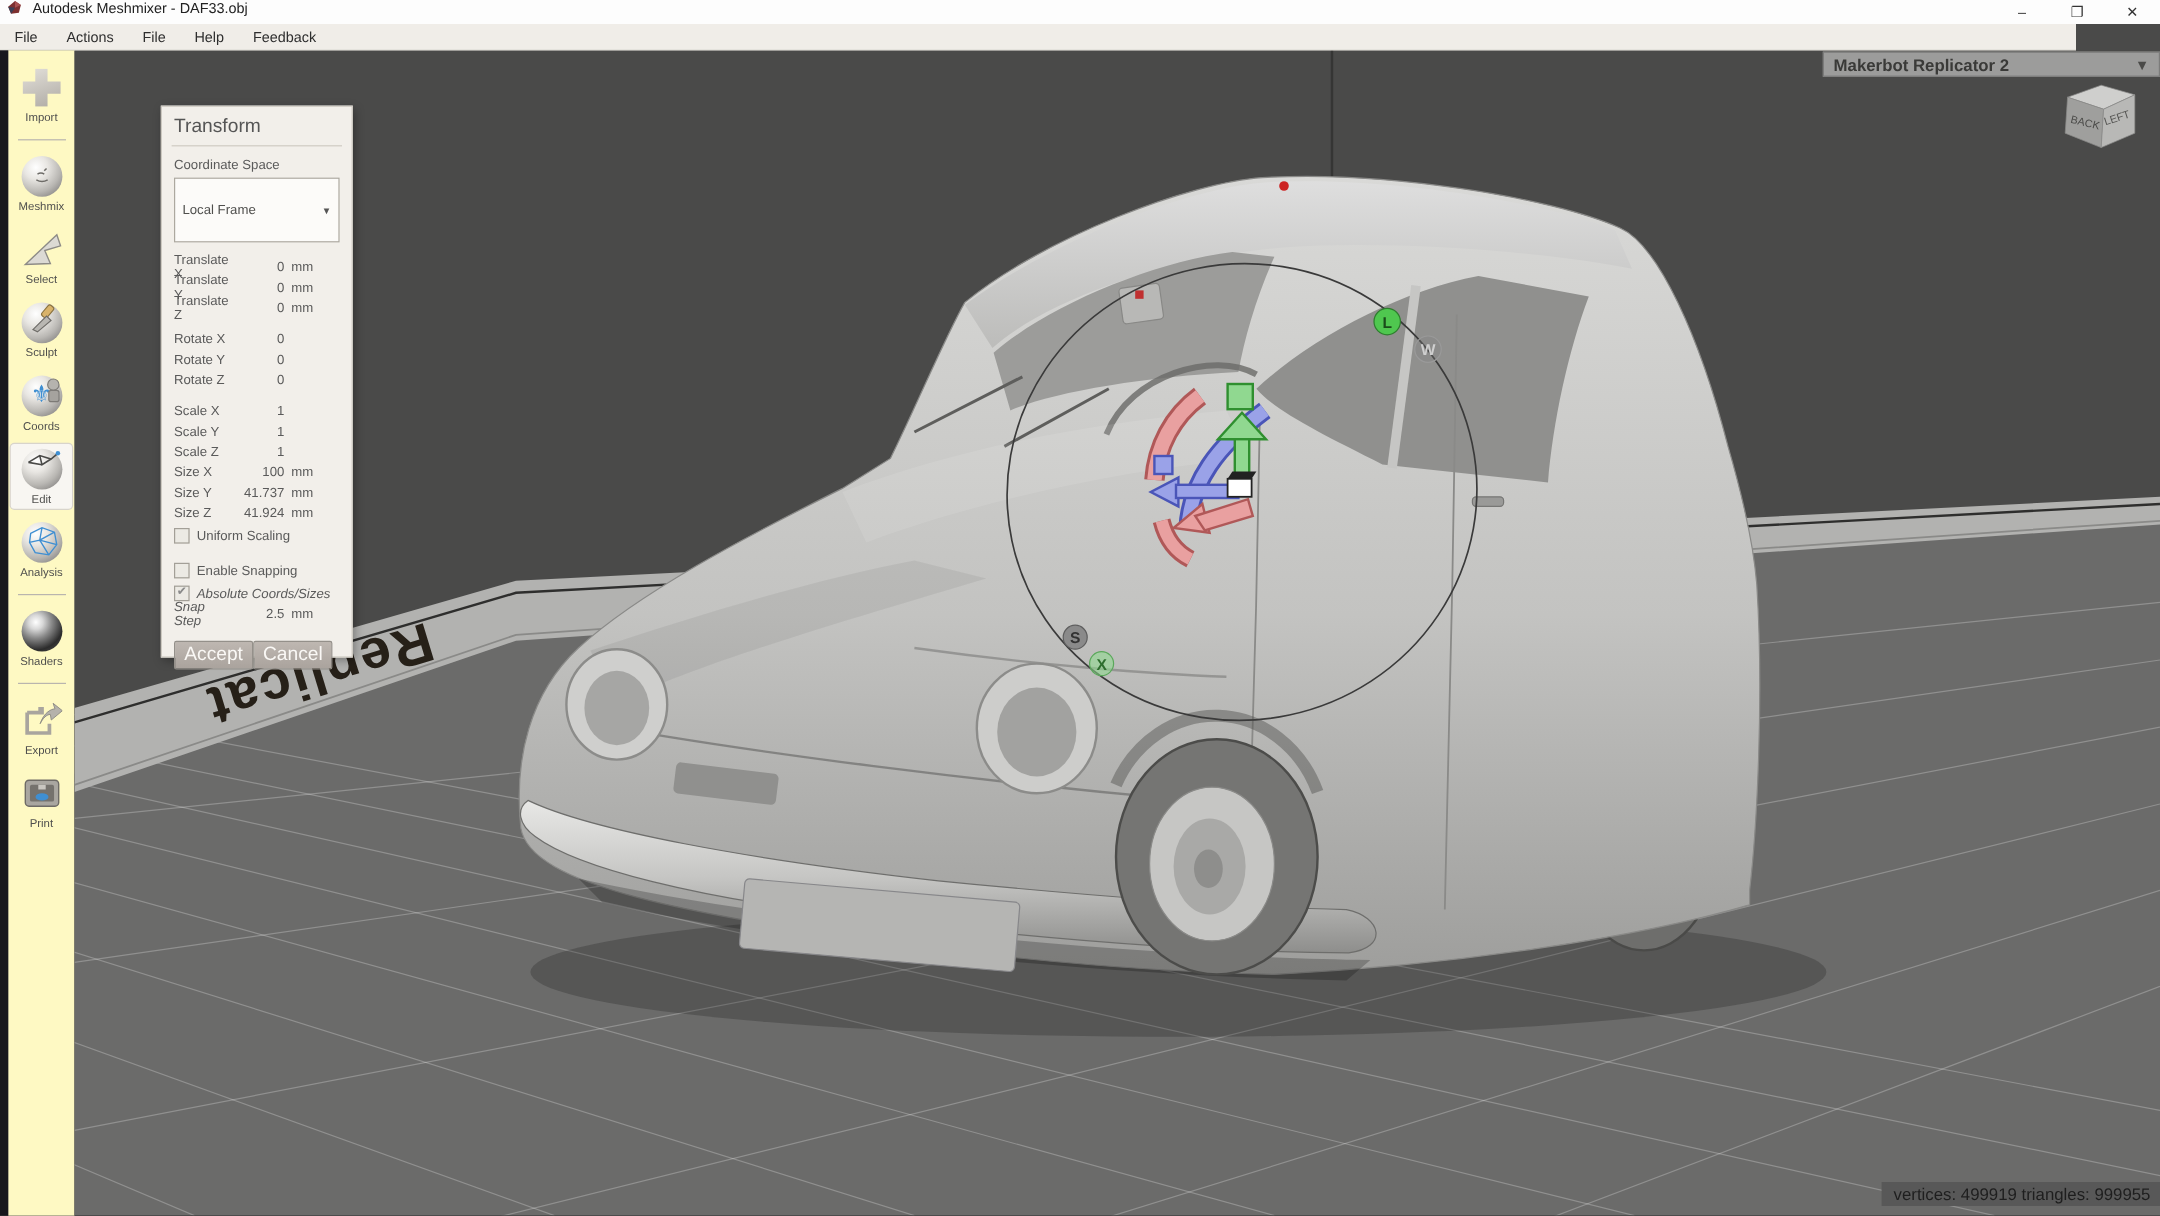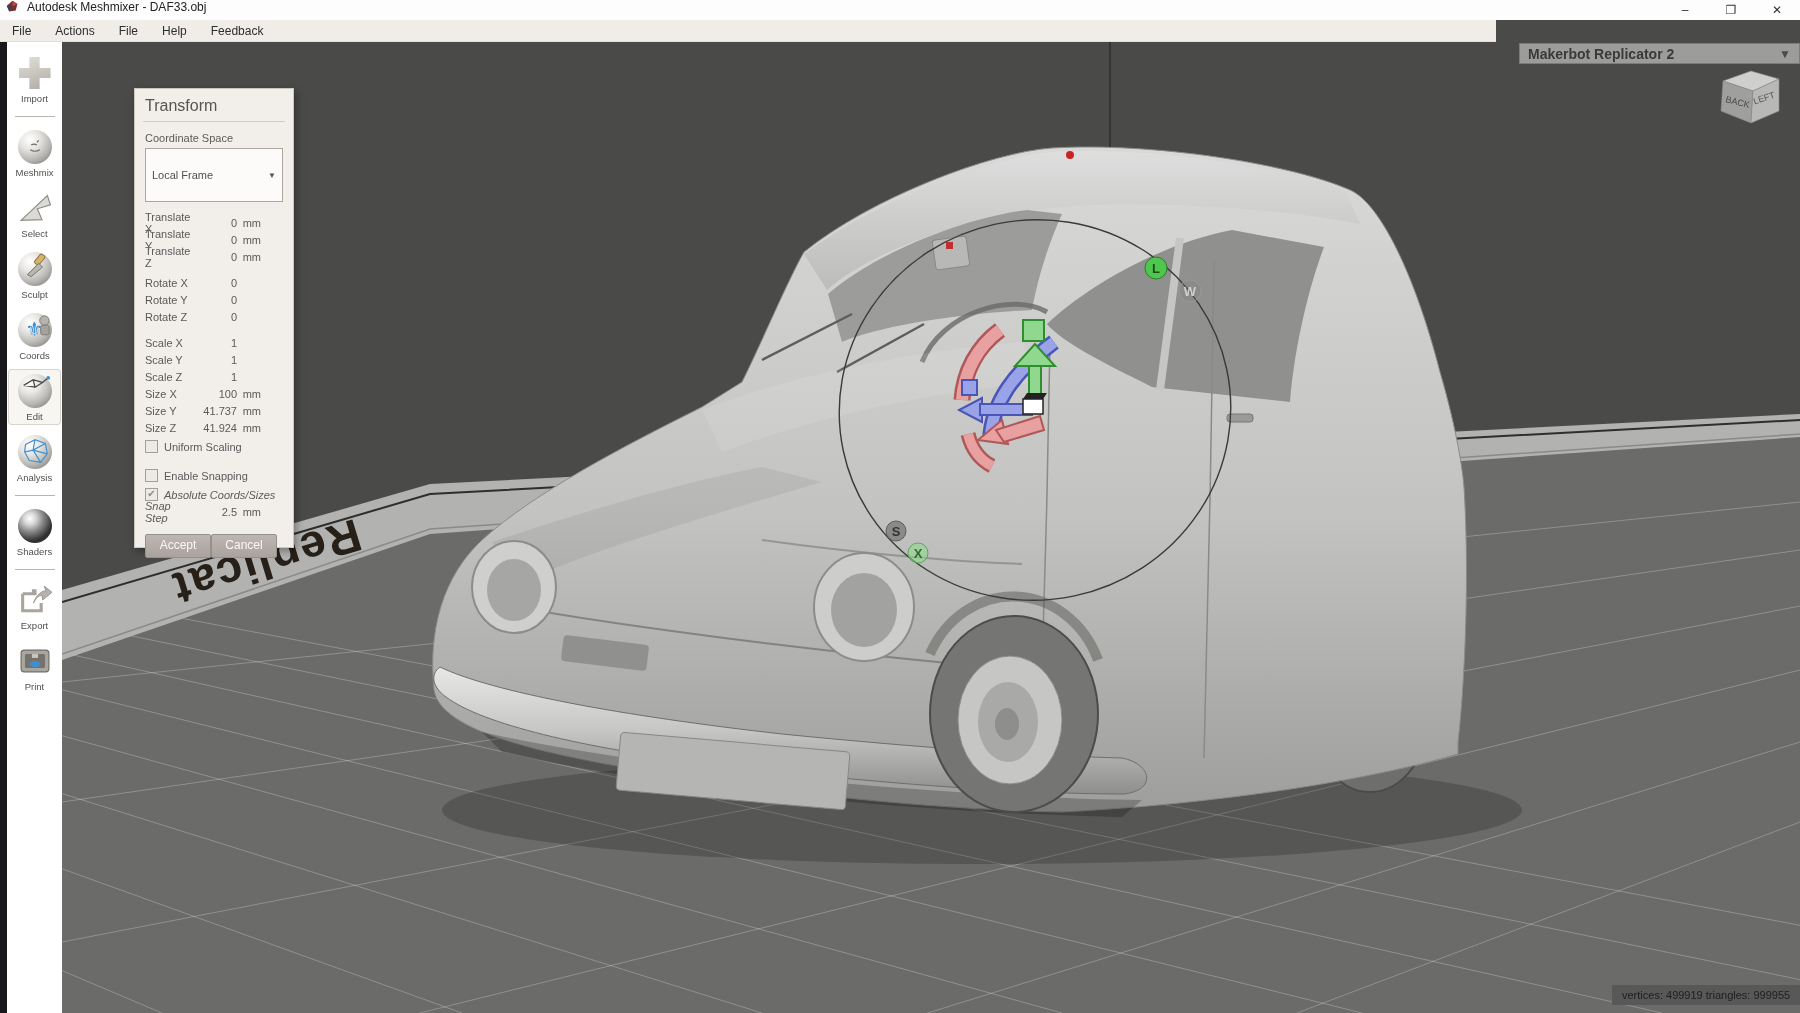--- a/index.html
+++ b/index.html
@@ -4,26 +4,26 @@
 <style>
   html,body{margin:0;padding:0;width:1800px;height:1013px;overflow:hidden;
     font-family:"Liberation Sans","DejaVu Sans",sans-serif;background:#4a4a49;}
   
   .titlebar{position:absolute;left:0;top:0;width:1800px;height:20px;background:#fdfdfd;
     display:flex;font-size:12px;color:#222;}
   .app-icon{width:13px;height:13px;margin:0 8px 0 6px;}
   .win-controls{margin-left:auto;display:flex;align-items:center;height:20px;}
   .win-btn{width:46px;height:20px;text-align:center;line-height:20px;font-size:12px;color:#333;cursor:default;}
   
-  .menubar{position:absolute;left:0;top:20px;width:1496px;height:22px;background:#f0ede8;
+  .menubar{position:absolute;left:0;top:20px;width:1730px;height:22px;background:#f0ede8;
     display:flex;align-items:center;font-size:12px;color:#2e2e2e;border-bottom:1px solid #e3e0da;box-sizing:border-box;}
   .menu-item{padding:0 12px;line-height:22px;}
   
   .left-edge{position:absolute;left:0;top:42px;width:7px;height:971px;background:#17171c;}
-  .sidebar{position:absolute;left:7px;top:42px;width:55px;height:971px;background:#ffffff;
+  .sidebar{position:absolute;left:7px;top:42px;width:55px;height:971px;background:#fef9c3;
     display:flex;flex-direction:column;align-items:center;padding-top:10px;box-sizing:border-box;}
   .side-item{width:51px;display:flex;flex-direction:column;align-items:center;margin-bottom:7px;
     padding:3px 0 2px 0;border-radius:3px;}
   .side-item.selected{background:#f8f6f2;box-shadow:0 0 0 1px #d8d4cb;}
   .side-label{font-size:9.5px;color:#4f4f4d;margin-top:2px;}
   .side-divider{width:40px;height:1px;background:#b9b5ae;margin:3px 0 9px 0;}
   .sphere{width:34px;height:34px;border-radius:50%;
     background:radial-gradient(circle at 35% 28%,#ffffff 0%,#e8e6e2 30%,#b9b7b3 62%,#8a8886 85%,#777572 100%);
     position:relative;}
   .sphere.chrome{background:radial-gradient(circle at 35% 28%,#ffffff 0%,#d8d8d8 18%,#8a8a8a 40%,#2c2c2c 70%,#555553 100%);}
@@ -49,31 +49,31 @@
   .row .val{width:42px;text-align:right;}
   .row .unit{width:24px;text-align:right;}
   .row.italic .lbl{font-style:italic;}
   .cb-row{display:flex;align-items:center;height:17px;margin-top:2px;}
   .cb-row.gap{margin-top:12px;}
   .cb-box{width:11px;height:11px;border:1px solid #a39f97;background:#eceae4;font-size:10px;
     line-height:10px;color:#8a8a8a;text-align:center;margin-right:6px;flex:none;}
   .cb-row.italic .cb-label{font-style:italic;}
   .btn-row{display:flex;margin-top:14px;}
   .btn{width:64px;height:22px;background:linear-gradient(#beb7b1,#aaa39d);border:1px solid #94908a;
-    color:#faf8f5;font-size:12px;text-align:center;line-height:21px;border-radius:2px;}
+    color:#faf8f5;font-size:16px;text-align:center;line-height:21px;border-radius:2px;}
   .btn + .btn{margin-left:0;}
   
   .viewport{position:absolute;left:62px;top:42px;width:1738px;height:971px;overflow:hidden;}
   .printer-dd{position:absolute;right:0;top:1px;width:281px;height:21px;background:#9c9c9b;
     border:1px solid #7c7c7b;box-sizing:border-box;display:flex;align-items:center;
     font-size:14px;font-weight:bold;color:#3a3a38;padding:0 8px;gap:12px;}
   .printer-dd .caret{margin-left:auto;color:#4a4a48;font-size:12px;}
   .view-cube{position:absolute;left:1651px;top:21px;width:74px;height:70px;}
-  .status-bar{position:absolute;right:0;bottom:8px;width:188px;height:20px;background:#585858;
-    font-size:11px;color:#1e1e1e;line-height:20px;padding-left:10px;box-sizing:border-box;}
+  .status-bar{position:absolute;right:0;bottom:8px;width:232px;height:20px;background:#585858;
+    font-size:14px;color:#1e1e1e;line-height:20px;padding-left:10px;box-sizing:border-box;}
 </style>
 </head>
 <body>
 
 <div class="titlebar">
   <svg class="app-icon" viewBox="0 0 16 16">
     <polygon points="8,1 14,5 12,13 4,14 1,7" fill="#7d2f2f"></polygon>
     <polygon points="8,1 14,5 8,8" fill="#a85050"></polygon>
     <polygon points="1,7 8,8 4,14" fill="#3c3f55"></polygon>
   </svg>

